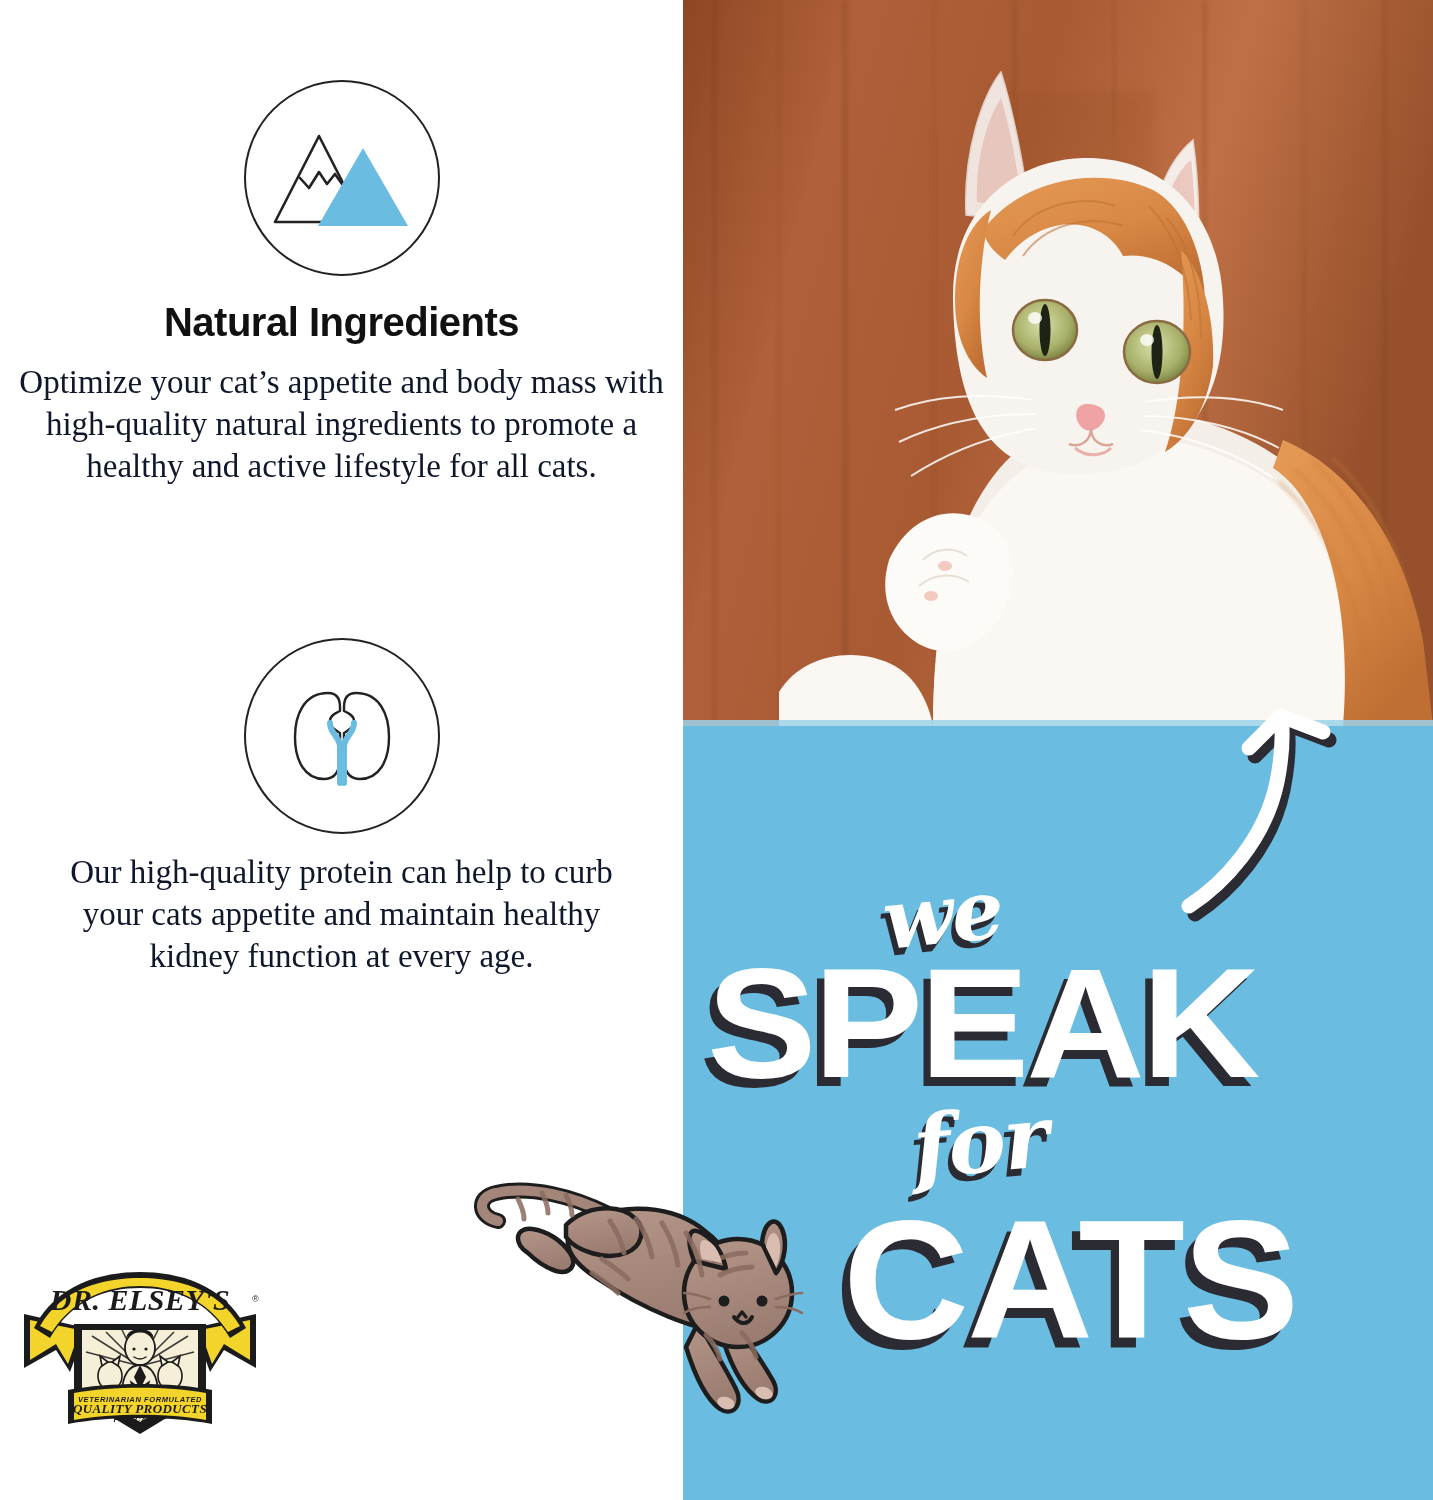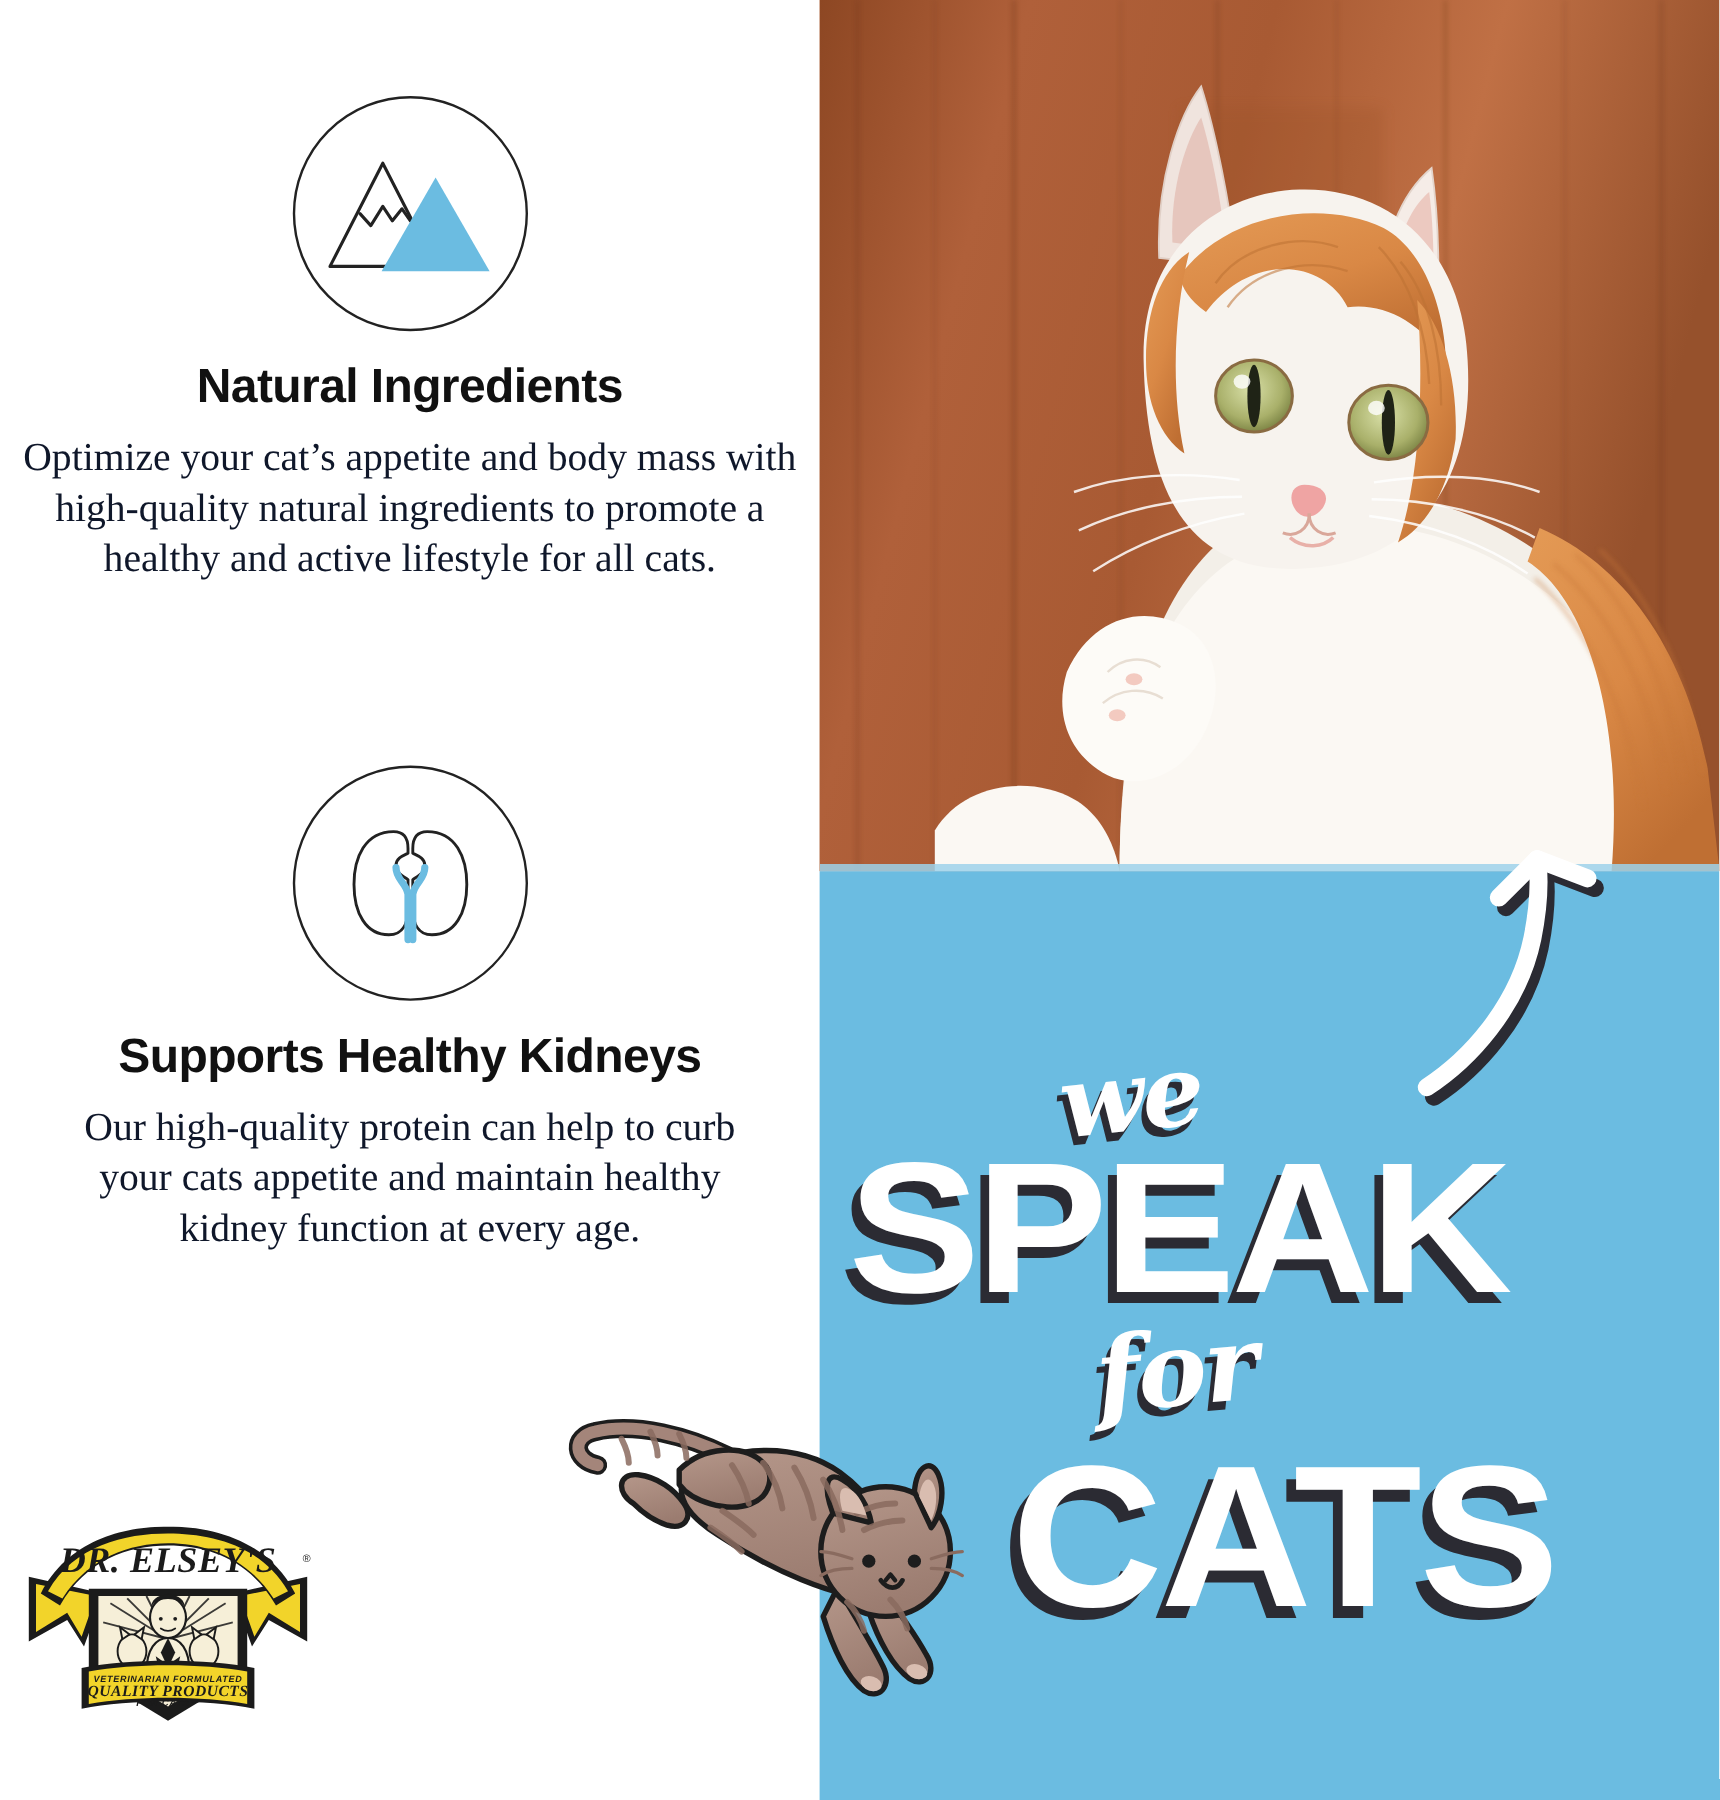--- a/index.html
+++ b/index.html
@@ -136,21 +136,20 @@
       <div class="icon-wrap">
         <div class="icon-circle">
           <svg width="140" height="130" viewBox="0 0 140 130">
             <path d="M56 22 C32 22 23 44 23 66 C23 90 33 108 52 108 C64 108 68 98 68 86 L68 62 C62 58 58 56 58 50 C58 44 64 42 68 40 L68 36 C68 27 64 22 56 22 Z" fill="none" stroke="#222" stroke-width="2.4" stroke-linejoin="round"></path>
             <path d="M84 22 C108 22 117 44 117 66 C117 90 107 108 88 108 C76 108 72 98 72 86 L72 62 C78 58 82 56 82 50 C82 44 76 42 72 40 L72 36 C72 27 76 22 84 22 Z" fill="none" stroke="#222" stroke-width="2.4" stroke-linejoin="round"></path>
             <path d="M58 52 C58 62 66 64 68 74 L68 112" fill="none" stroke="#6bbce1" stroke-width="6" stroke-linecap="round"></path>
             <path d="M82 52 C82 62 74 64 72 74 L72 112" fill="none" stroke="#6bbce1" stroke-width="6" stroke-linecap="round"></path>
           </svg>
         </div>
       </div>
-      <div class="feature-title">Supports Healthy Kidneys</div>
       <div class="feature-body">Our high-quality protein can help to curb your cats appetite and maintain healthy kidney function at every age.</div>
     </div>
 
     <div class="logo">
       <svg width="248" height="172" viewBox="0 0 248 172">
 
         <path d="M8 42 L8 96 L40 78 L54 100 L70 56 Z" fill="#1b1b1b"></path>
         <path d="M240 42 L240 96 L208 78 L194 100 L178 56 Z" fill="#1b1b1b"></path>
         <path d="M14 48 L14 88 L40 72 L52 92 L64 58 Z" fill="#f2d42a"></path>
         <path d="M234 48 L234 88 L208 72 L196 92 L184 58 Z" fill="#f2d42a"></path>

